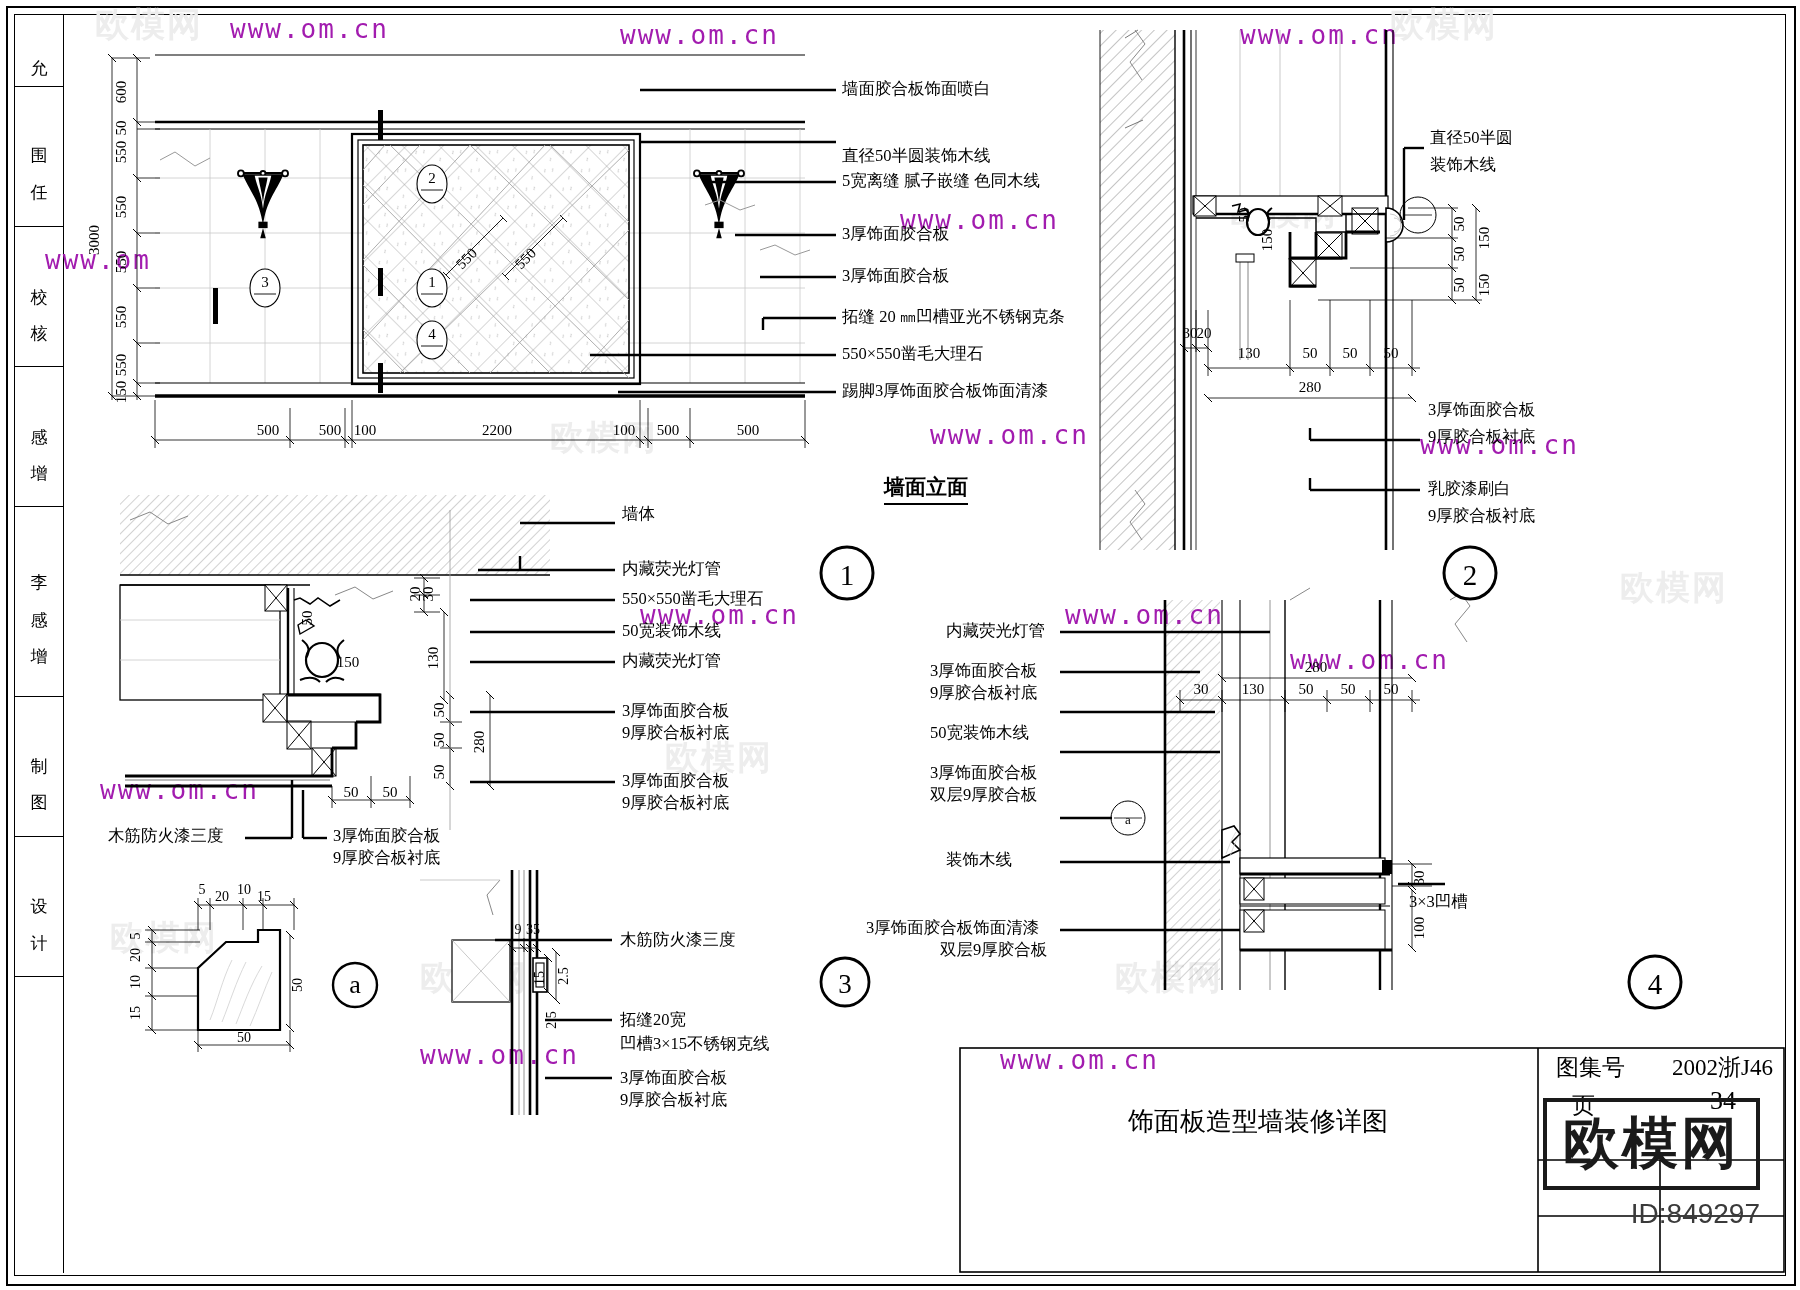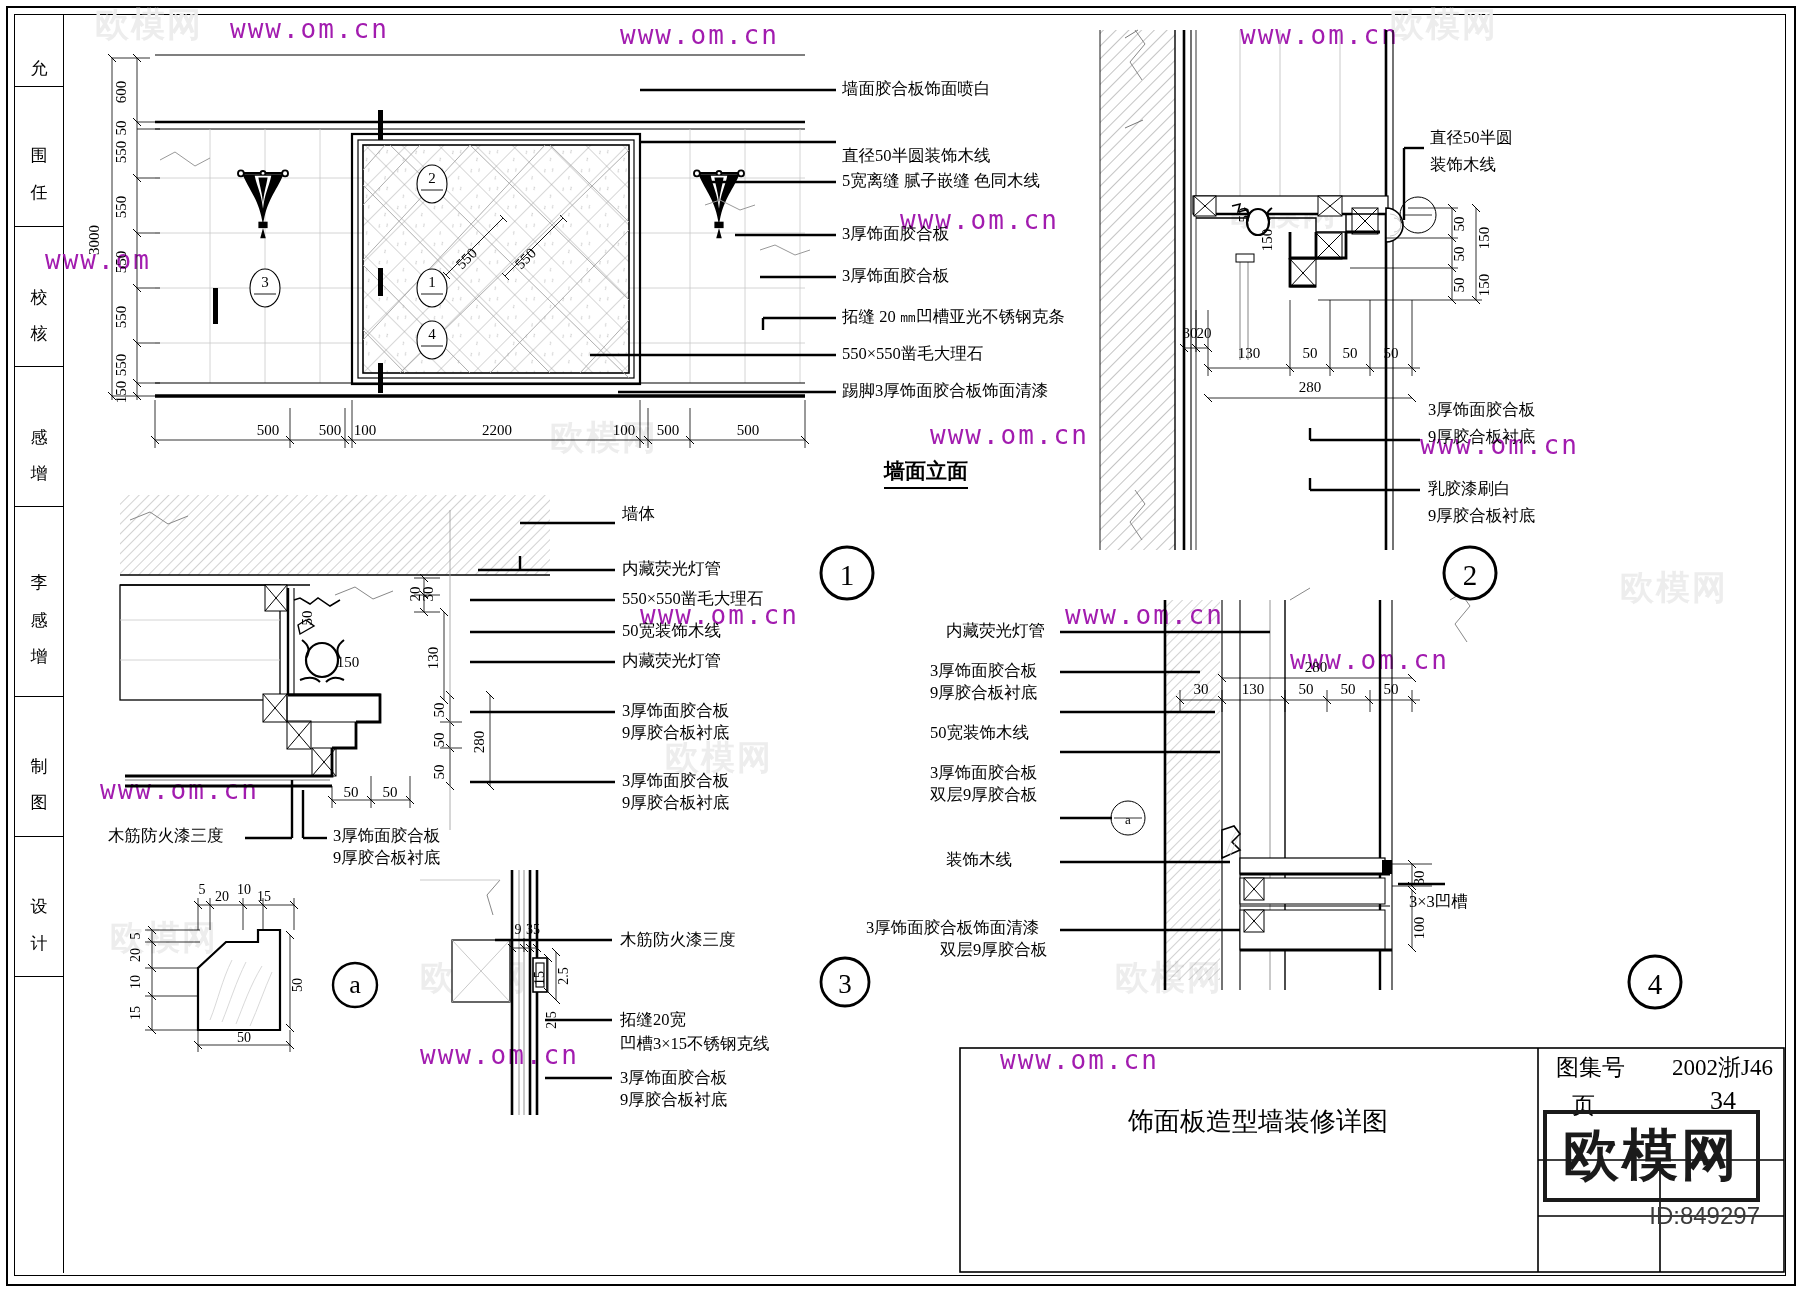--- a/index.html
+++ b/index.html
@@ -36,21 +36,21 @@
   .tb-sm{position:absolute;font-size:23px;white-space:nowrap;}
 
   
   .wm{position:absolute;color:#a21caf;font-size:26px;letter-spacing:2px;user-select:none;
       font-family:"DejaVu Sans Mono",monospace;}
   .wm-logo{position:absolute;color:#ededed;font-size:34px;font-weight:bold;user-select:none;
       font-family:"Liberation Sans",sans-serif;letter-spacing:2px;}
   .wm-big{position:absolute;right:40px;bottom:60px;text-align:right;}
   .wm-big .t1{font-size:56px;font-weight:bold;color:#1a1a1a;font-family:"Liberation Sans",sans-serif;
       border:4px solid #1a1a1a;padding:4px 16px;display:inline-block;letter-spacing:3px;}
-  .wm-big .t2{font-size:24px;color:#3a3a3a;font-family:"Liberation Sans",sans-serif;}
+  .wm-big .t2{font-size:28px;color:#3a3a3a;margin-top:8px;font-family:"Liberation Sans",sans-serif;}
 </style>
 </head>
 <body>
 
 <div class="sheet">
 
   <div class="border-outer"></div>
   <div class="border-inner"></div>
 
   <div class="left-strip">
@@ -647,21 +647,21 @@
 
   <div class="lbl" style="left:842px;top:79px;">墙面胶合板饰面喷白</div>
   <div class="lbl" style="left:842px;top:131px;margin-top:15px;">直径50半圆装饰木线</div>
   <div class="lbl" style="left:842px;top:171px;">5宽离缝 腻子嵌缝 色同木线</div>
   <div class="lbl" style="left:842px;top:224px;">3厚饰面胶合板</div>
   <div class="lbl" style="left:842px;top:266px;">3厚饰面胶合板</div>
   <div class="lbl" style="left:842px;top:307px;">拓缝 20 ㎜凹槽亚光不锈钢克条</div>
   <div class="lbl" style="left:842px;top:344px;">550×550凿毛大理石</div>
   <div class="lbl" style="left:842px;top:381px;">踢脚3厚饰面胶合板饰面清漆</div>
 
-  <div class="secttitle" style="left:884px;top:457px;">墙面立面</div>
+  <div class="secttitle" style="left:884px;top:473px;">墙面立面</div>
 
   <div class="lbl" style="left:1430px;top:128px;">直径50半圆</div>
   <div class="lbl" style="left:1430px;top:155px;">装饰木线</div>
   <div class="lbl" style="left:1428px;top:400px;">3厚饰面胶合板</div>
   <div class="lbl" style="left:1428px;top:427px;">9厚胶合板衬底</div>
   <div class="lbl" style="left:1428px;top:479px;">乳胶漆刷白</div>
   <div class="lbl" style="left:1428px;top:506px;">9厚胶合板衬底</div>
 
   <div class="lbl" style="left:622px;top:504px;">墙体</div>
   <div class="lbl" style="left:622px;top:559px;">内藏荧光灯管</div>

